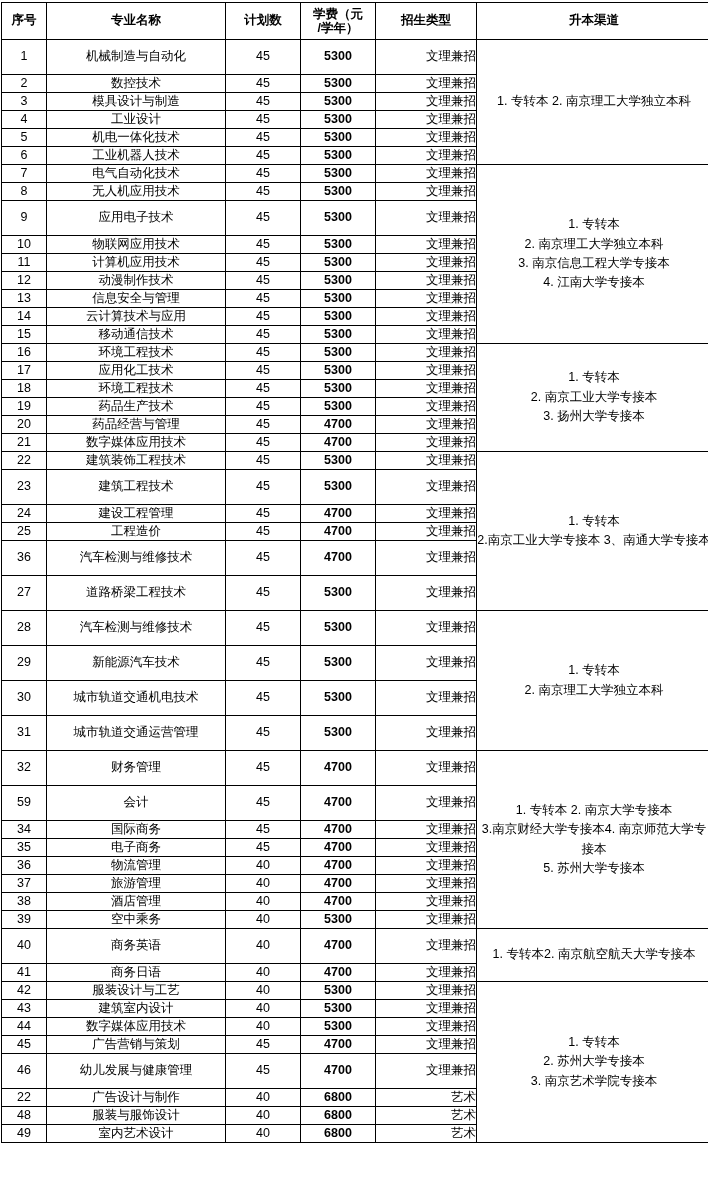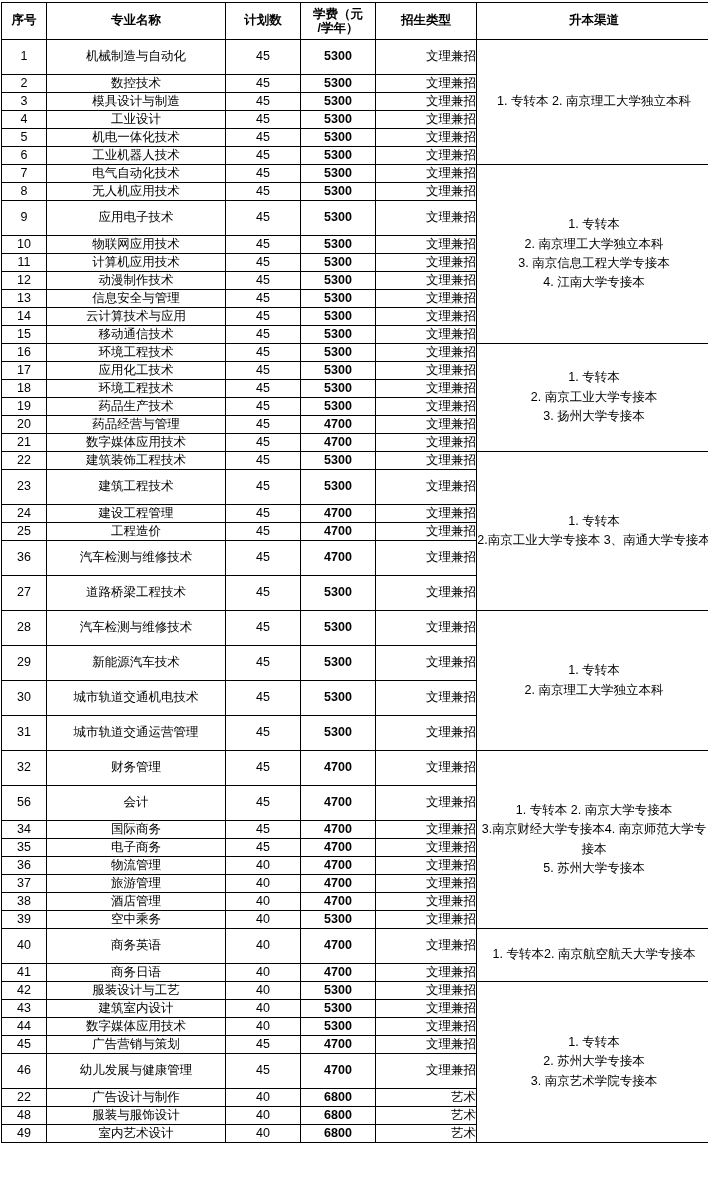--- a/index.html
+++ b/index.html
@@ -330,21 +330,21 @@
           <td class="plan">45</td>
           <td class="fee">4700</td>
           <td class="type">文理兼招</td>
           <td class="chan" rowspan="8">
             <span class="chan-lines">1. 专转本   2. 南京大学专接本</span>
             <span class="chan-lines">3.南京财经大学专接本4. 南京师范大学专接本</span>
             <span class="chan-lines">5. 苏州大学专接本</span>
           </td>
         </tr>
         <tr class="r-lg">
-          <td class="seq">56</td>
+          <td class="seq">59</td>
           <td class="name">会计</td>
           <td class="plan">45</td>
           <td class="fee">4700</td>
           <td class="type">文理兼招</td>
         </tr>
         <tr class="r-sm">
           <td class="seq">34</td>
           <td class="name">国际商务</td>
           <td class="plan">45</td>
           <td class="fee">4700</td>

